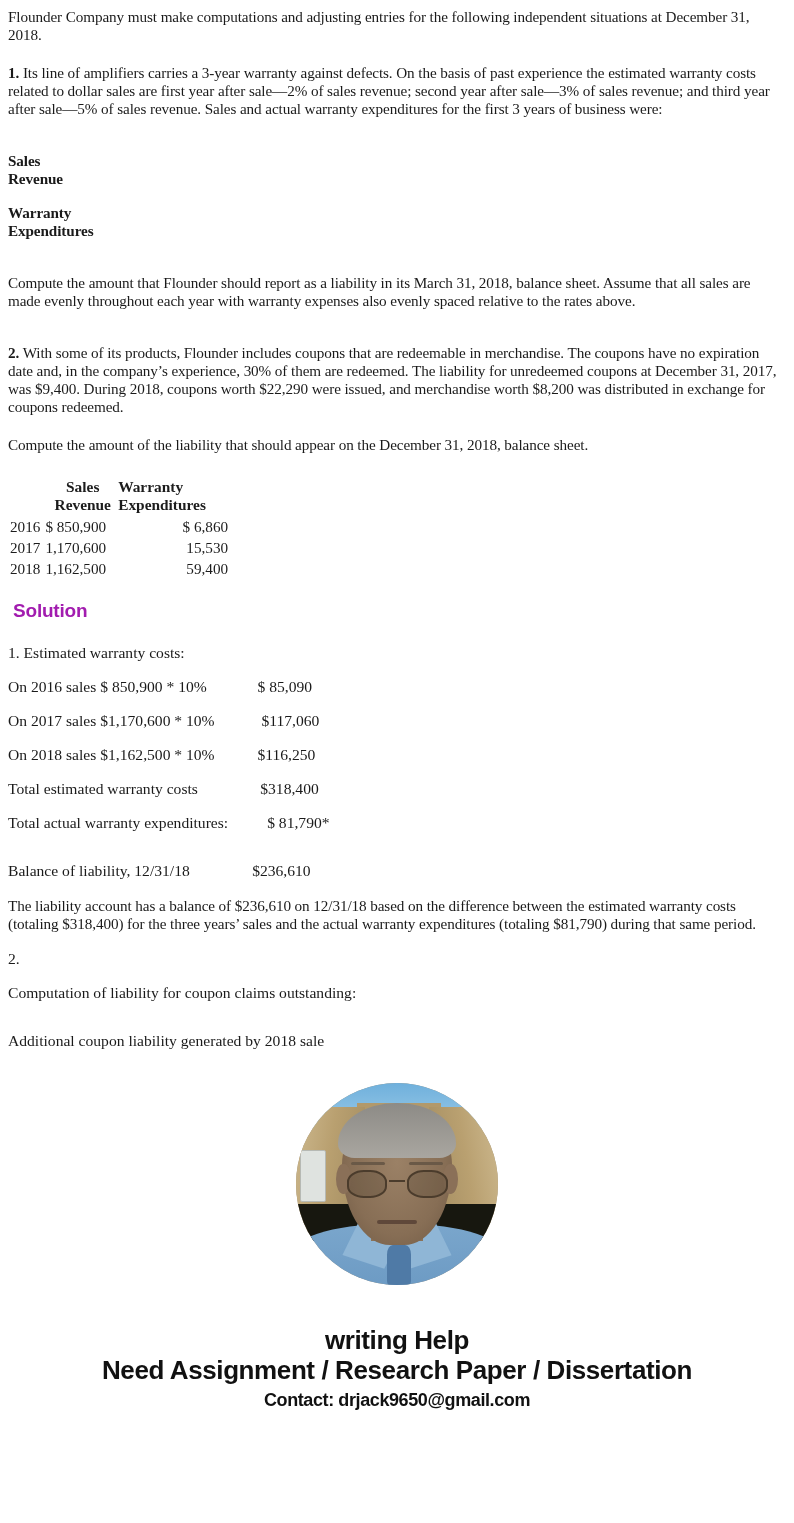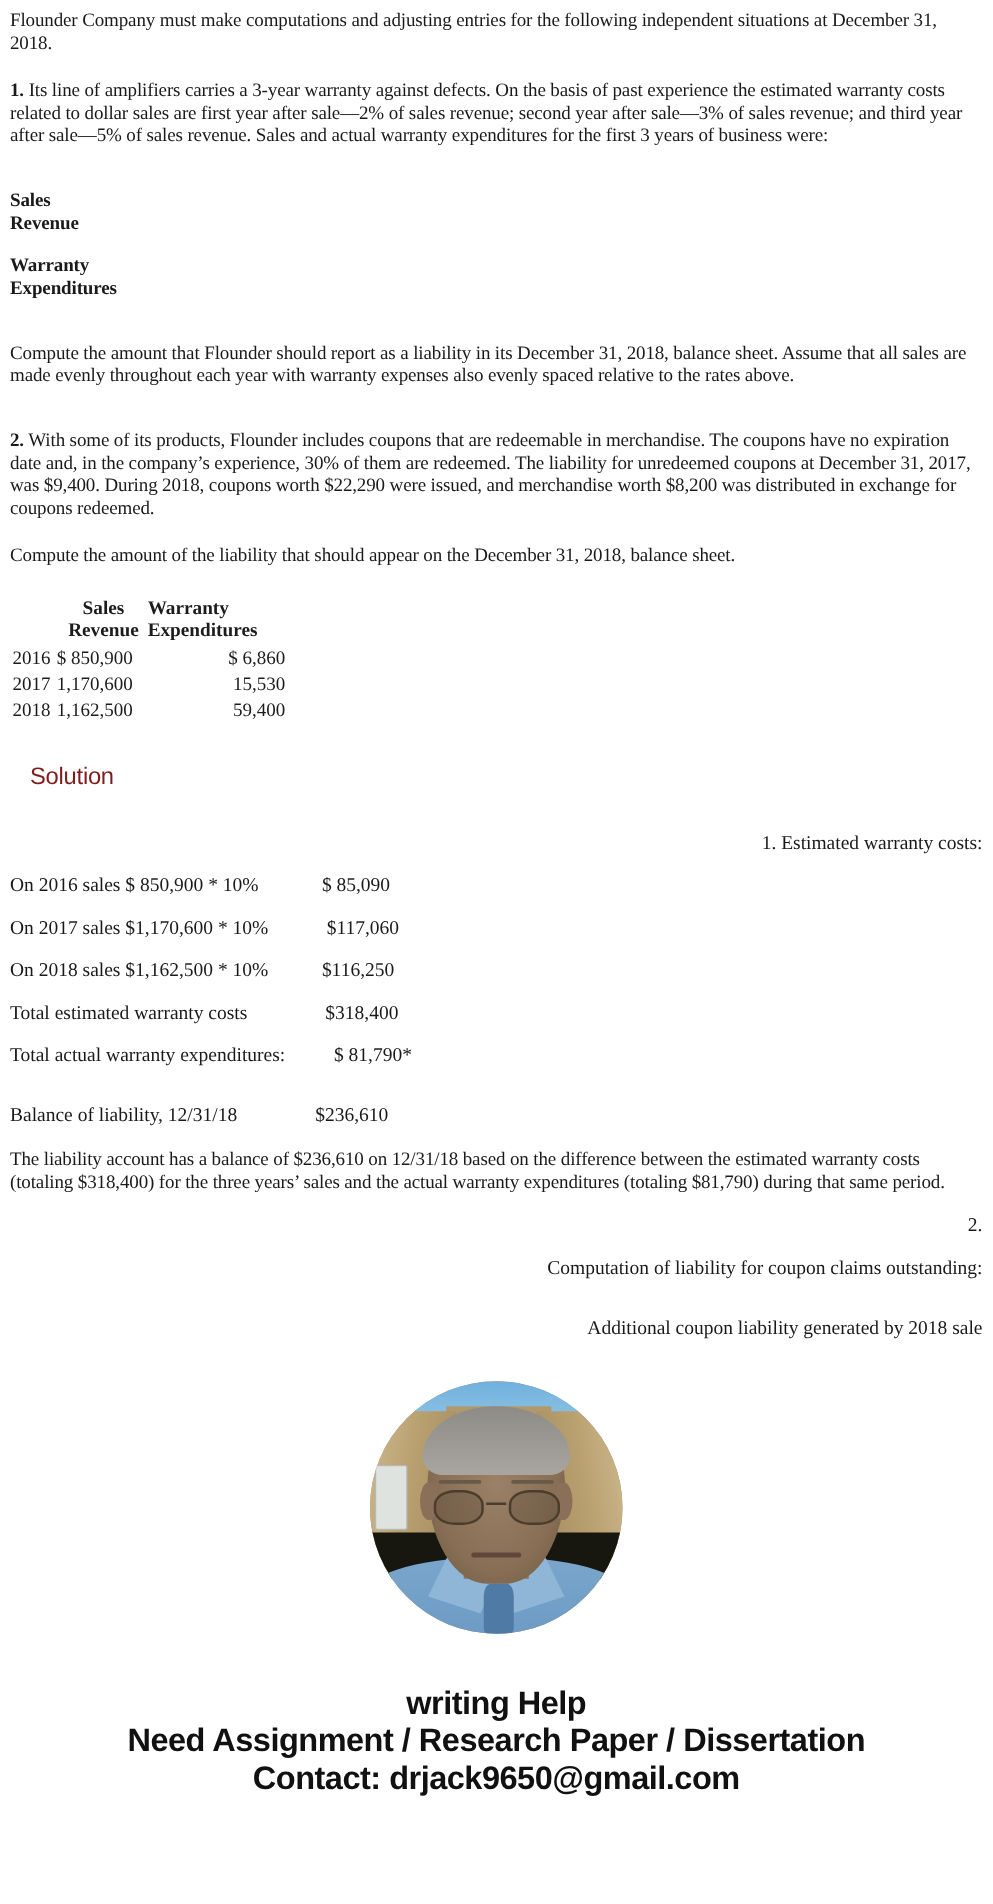--- a/index.html
+++ b/index.html
@@ -71,36 +71,36 @@
     white-space: nowrap;
   }
   .tbl td.year   { padding-right: 5px; text-align: center; }
   .tbl td.sales  { padding-right: 8px; }
   .tbl td.warr   { text-align: right; padding-left: 60px; padding-right: 26px; }
 
   
   h2.sol-title {
     font-family: "Liberation Sans", "DejaVu Sans", sans-serif;
     font-size: 19px;
-    font-weight: normal;
-    margin: 16px;
+    font-weight: bold;
+    margin: 5px;
     line-height: 22px;
-    color: #7f1d1d;
+    color: #a21caf;
     letter-spacing: -0.2px;
   }
   .sol {
     font-family: "Liberation Serif", "DejaVu Serif", serif;
     font-size: 15.6px;
     line-height: 20px;
     color: #1a1a1a;
   }
   .sol .row {
     white-space: pre;
   }
-  .sol p { margin: 0; text-align: right; }
+  .sol p { margin: 0; }
 
   
   .photo-wrap {
     display: flex;
     justify-content: center;
     align-items: center;
     padding-top: 6px;
   }
   .avatar {
     width: 202px;
@@ -205,21 +205,21 @@
   .footer {
     font-family: "Liberation Sans", "DejaVu Sans", sans-serif;
     font-weight: bold;
     text-align: center;
     color: #111;
     line-height: 30px;
     font-size: 26px;
     letter-spacing: -0.4px;
     padding: 0 10px;
   }
-  .footer .l3 { font-size: 26px; }
+  .footer .l3 { font-size: 18px; }
 </style>
 </head>
 <body>
 
 <div class="page">
 
   <div class="prob">
 
     <div style="height:8px"></div>
 
@@ -238,21 +238,21 @@
 
     <div class="gap-16"></div>
 
     <div class="collabel">
       <div>Warranty</div>
       <div>Expenditures</div>
     </div>
 
     <div class="gap-34"></div>
 
-    <p>Compute the amount that Flounder should report as a liability in its December 31, 2018, balance sheet. Assume that all sales are made evenly throughout each year with warranty expenses also evenly spaced relative to the rates above.</p>
+    <p>Compute the amount that Flounder should report as a liability in its March 31, 2018, balance sheet. Assume that all sales are made evenly throughout each year with warranty expenses also evenly spaced relative to the rates above.</p>
 
     <div class="gap-34"></div>
 
     <p><span class="b">2.</span><span> </span><span>With some of its products, Flounder includes coupons that are redeemable in merchandise. The coupons have no expiration date and, in the company’s experience, 30% of them are redeemed. The liability for unredeemed coupons at December 31, 2017, was $9,400. During 2018, coupons worth $22,290 were issued, and merchandise worth $8,200 was distributed in exchange for coupons redeemed.</span></p>
 
     <div class="gap-20"></div>
 
     <p>Compute the amount of the liability that should appear on the December 31, 2018, balance sheet.</p>
   </div>
 

